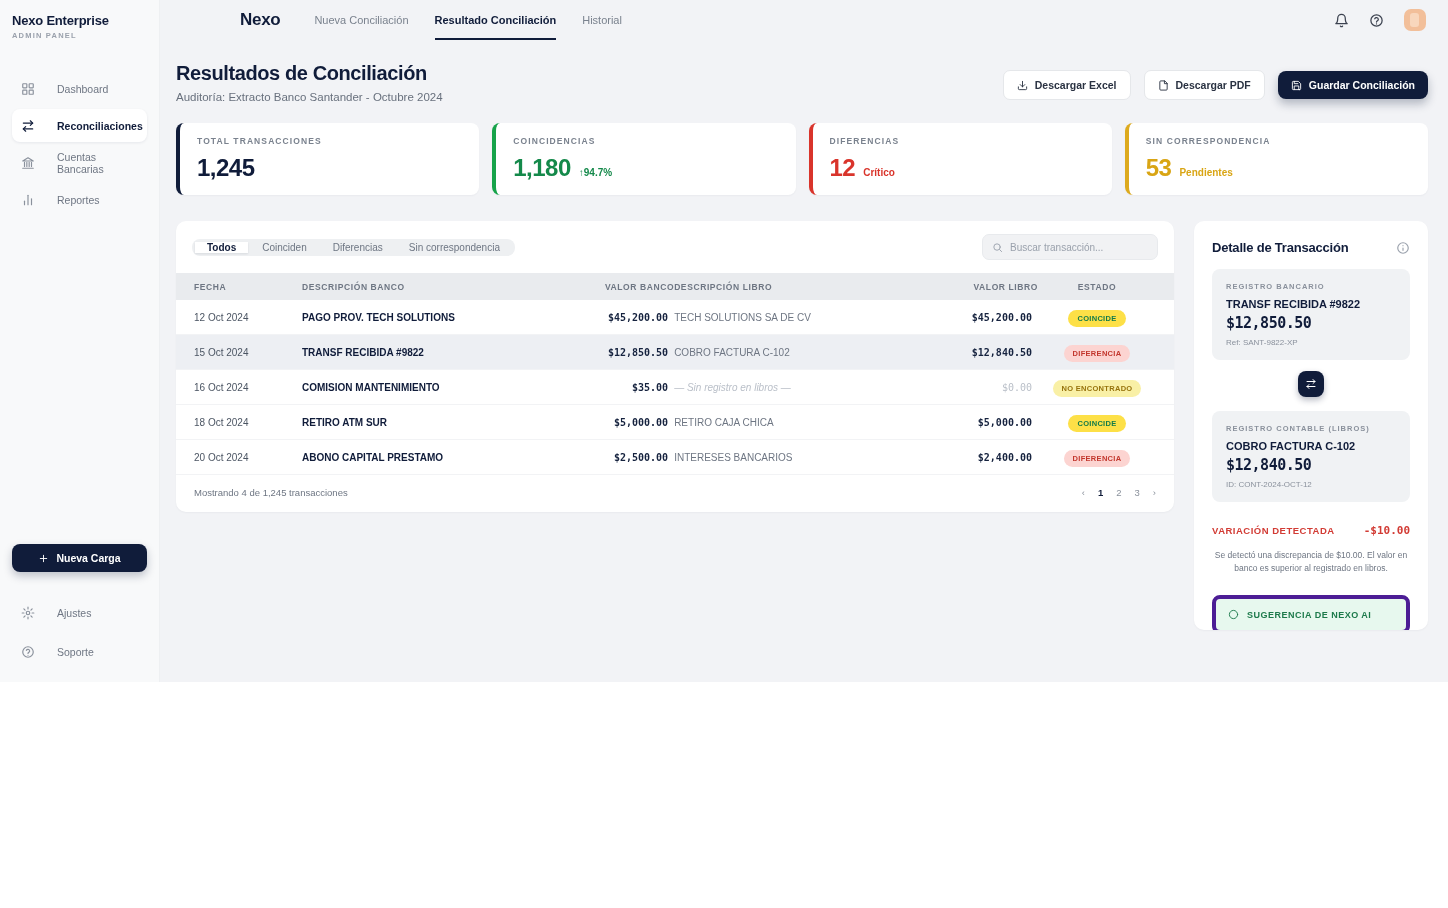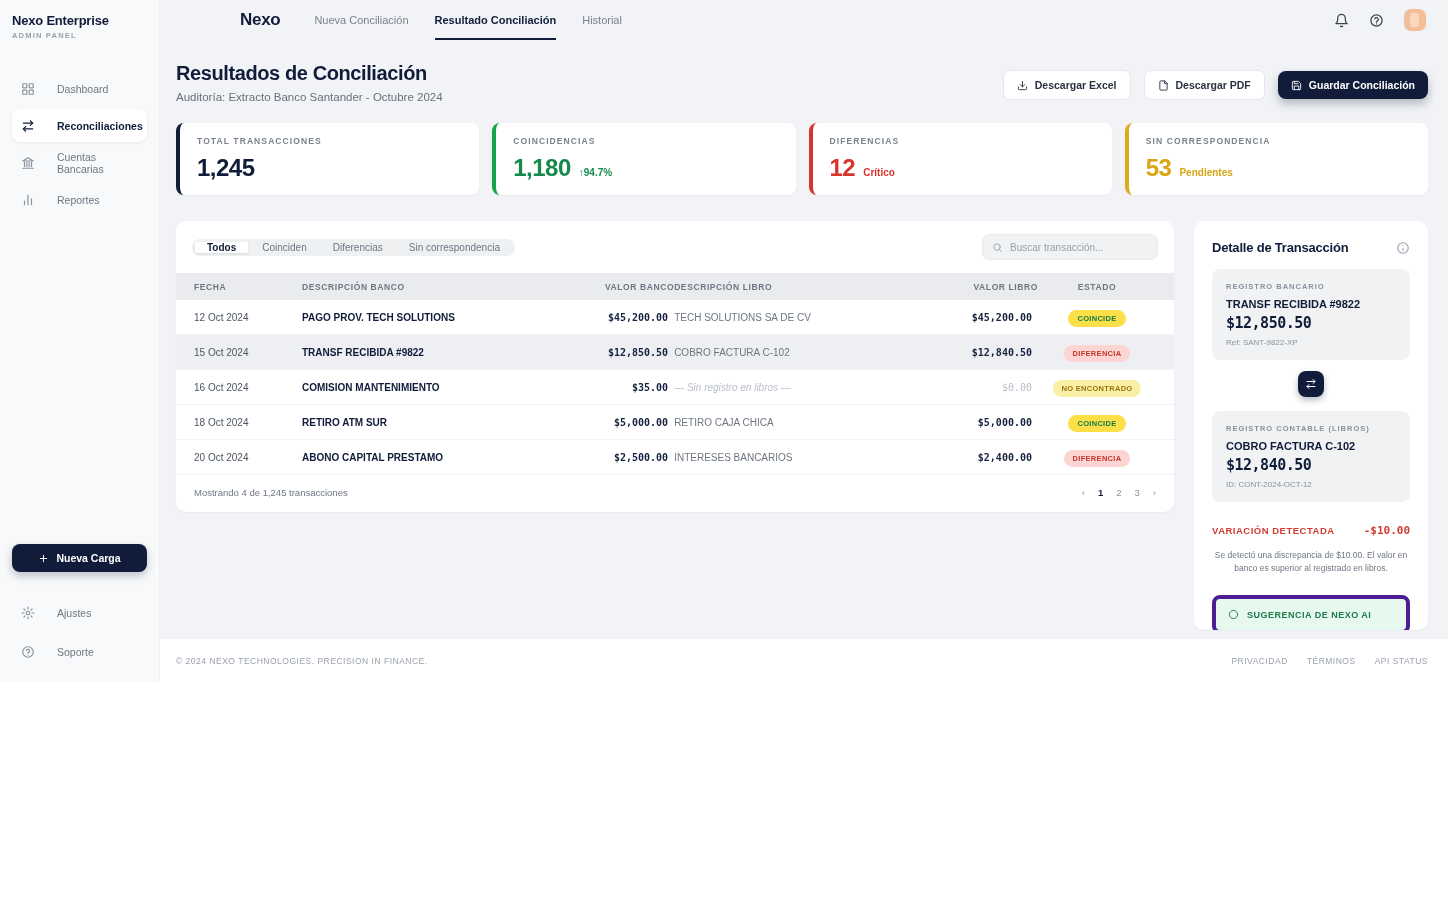--- a/index.html
+++ b/index.html
@@ -437,23 +437,15 @@
           <span class="ic">
               <svg viewBox="0 0 24 24" fill="none" stroke="currentColor" stroke-width="2" stroke-linecap="round" stroke-linejoin="round">
                 <circle cx="12" cy="12" r="9"></circle>
               </svg>
             </span>
           <span>SUGERENCIA DE NEXO AI</span>
         </button>
       </aside>
     </div>
 
-    <div class="main-foot">
-      <div class="copyright">© 2024 NEXO TECHNOLOGIES. PRECISION IN FINANCE.</div>
-      <div class="foot-links" id="foot-links">
-          <span class="foot-link">PRIVACIDAD</span>
-          <span class="foot-link">TÉRMINOS</span>
-          <span class="foot-link">API STATUS</span>
-        </div>
-    </div>
 
   </div>
 </div>
 
 </body></html>

